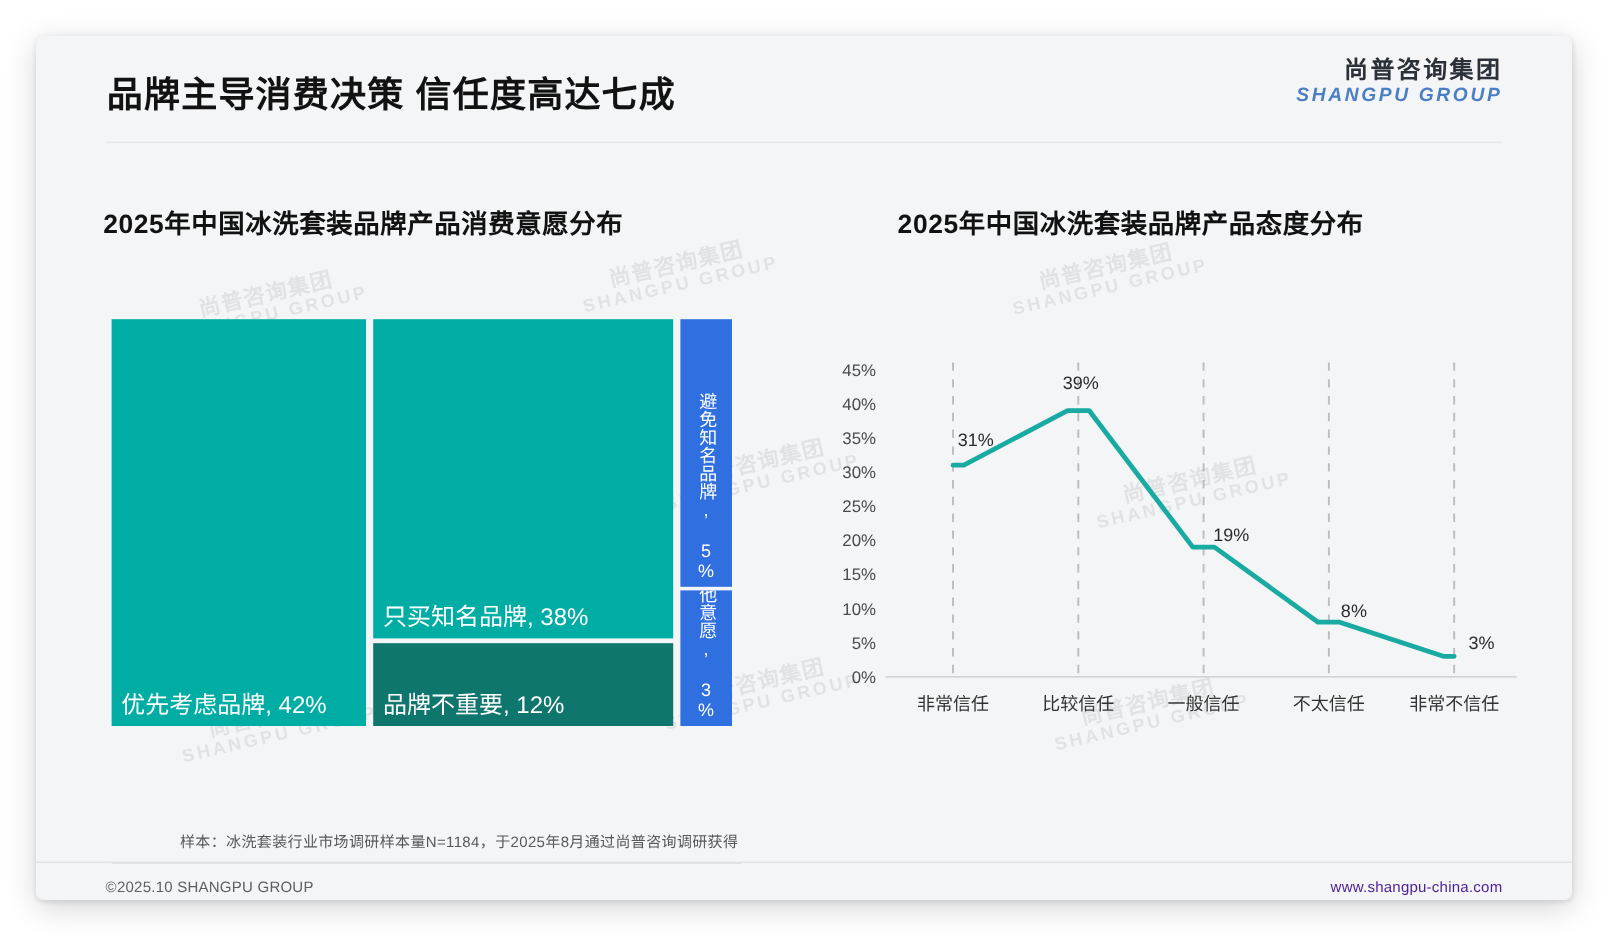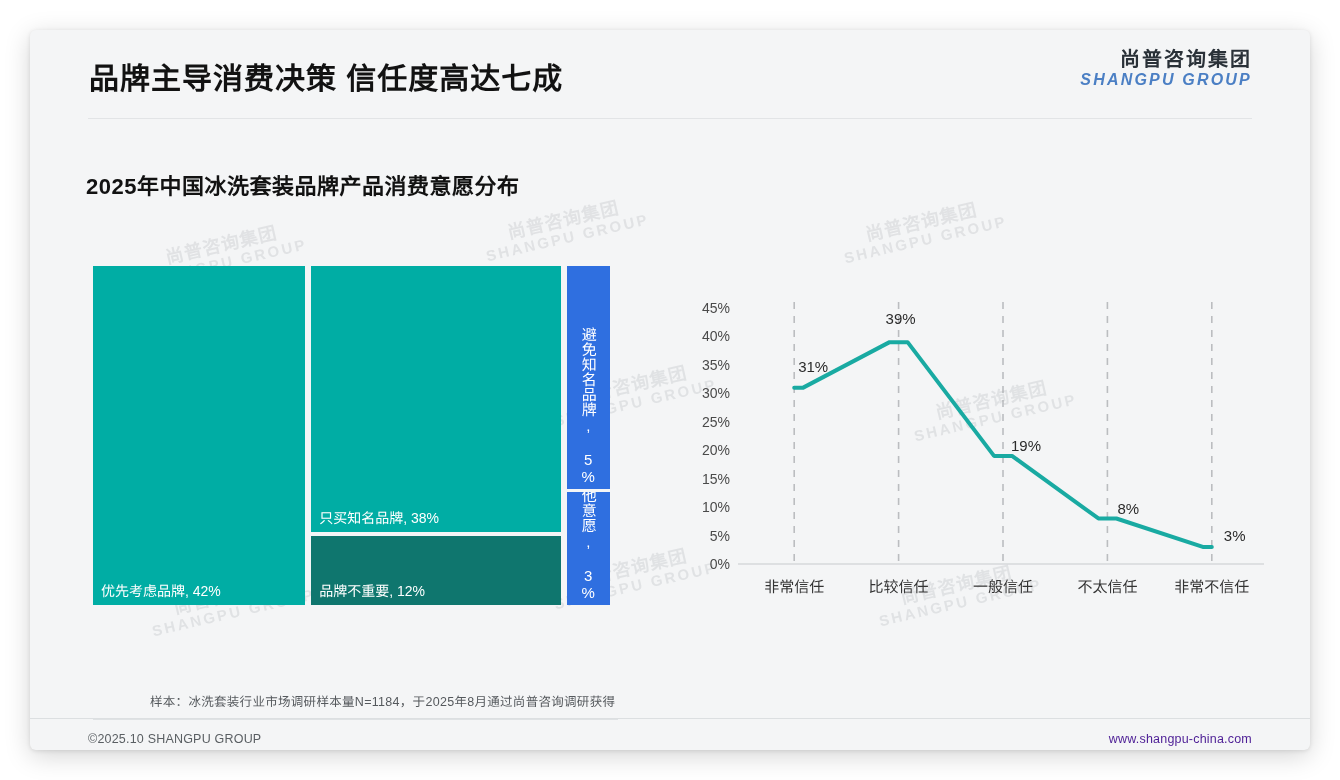--- a/index.html
+++ b/index.html
@@ -116,21 +116,21 @@
     z-index: 5;
   }
   .cell {
     position: absolute;
     overflow: hidden;
   }
   .cell .lab {
     position: absolute;
     left: 8px;
     bottom: 5px;
-    font-size: 14px;
+    font-size: 20px;
     color: #ffffff;
     white-space: nowrap;
   }
   .cell.vert .lab {
     position: absolute;
     left: 50%;
     transform: translateX(-50%);
     bottom: 4px;
     writing-mode: vertical-rl;
     text-orientation: upright;
@@ -249,20 +249,21 @@
   <div id="header">
     <div id="page-title">品牌主导消费决策 信任度高达七成</div>
     <div id="brand-logo">
       <span class="logo-cn">尚普咨询集团</span>
       <span class="logo-en">SHANGPU GROUP</span>
     </div>
   </div>
   <div id="header-rule"></div>
 
   <div class="panel-title" id="left-title">2025年中国冰洗套装品牌产品消费意愿分布</div>
+  <div class="panel-title" id="right-title">2025年中国冰洗套装品牌产品态度分布</div>
 
   <div id="mekko">
       <div class="cell" style="left: 0px; top: 0px; width: 212px; height: 339px; background: rgb(0, 173, 164);">
         <span class="lab">优先考虑品牌, 42%</span>
       </div>
       <div class="cell" style="left: 218.174px; top: 0px; width: 250.228px; height: 266.115px; background: rgb(0, 173, 164);">
         <span class="lab">只买知名品牌, 38%</span>
       </div>
       <div class="cell" style="left: 218.174px; top: 269.505px; width: 250.228px; height: 69.495px; background: #0f766e;">
         <span class="lab">品牌不重要, 12%</span>

